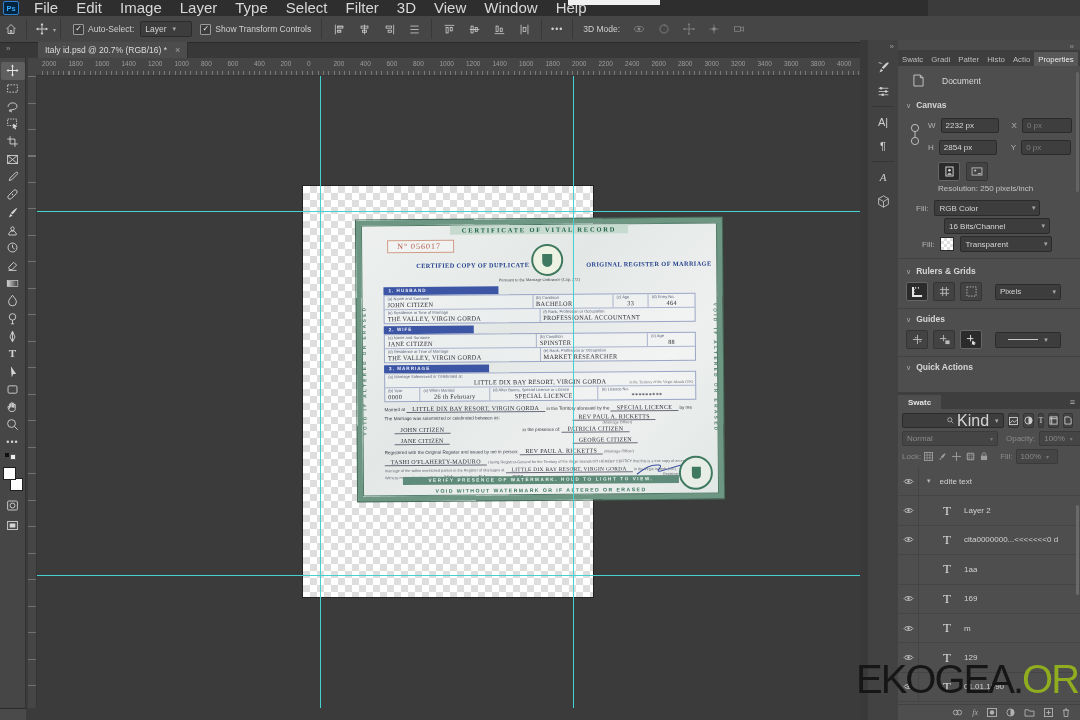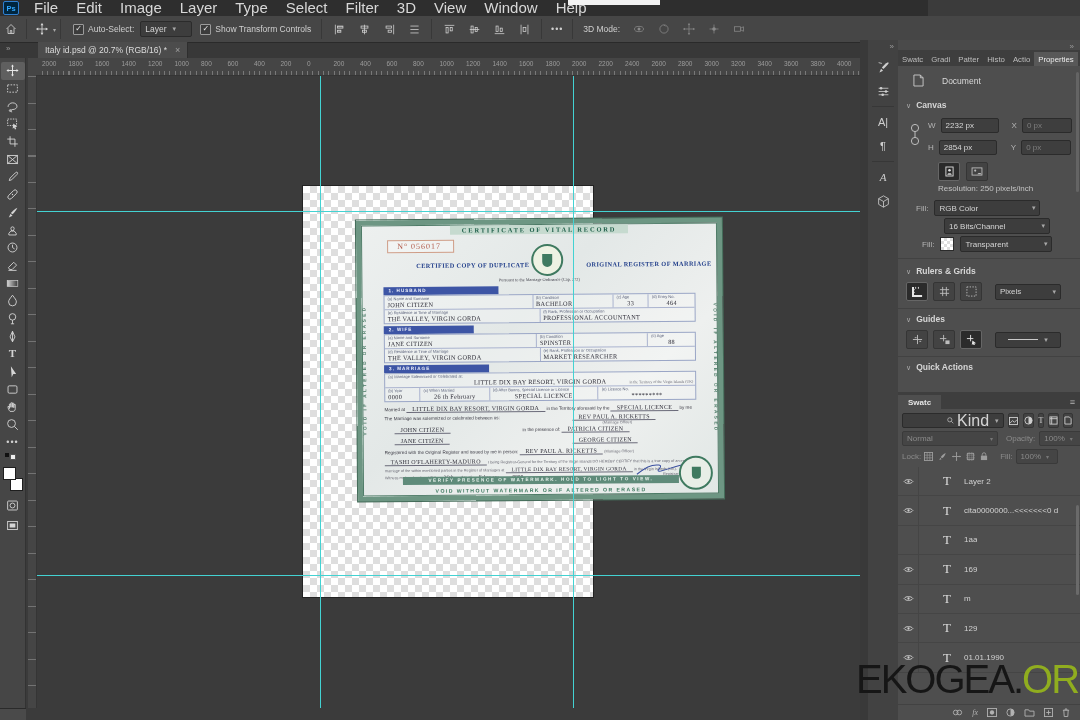--- a/index.html
+++ b/index.html
@@ -937,20 +937,31 @@
                 <path d="M2.5 4V2.8a2 2 0 0 1 4 0V4" stroke="#9d9d9d" fill="none"></path>
               </svg>
             </span>
           <span style="color:#8b8b8b;font-size:8px;margin-left:6px">Fill:</span>
           <span class="dis-dd" style="width:32px">
               <span>100%</span>
             </span>
         </div>
         <div id="lrows">
 
+            <div class="lrow group">
+              <span class="eyecell">
+                <svg width="11" height="7" viewBox="0 0 12 8">
+                  <path d="M1 4C3 1 9 1 11 4 9 7 3 7 1 4z" stroke="#cfcfcf" fill="none"></path>
+                  <circle cx="6" cy="4" r="1.3" fill="#cfcfcf"></circle>
+                </svg>
+              </span>
+              <span class="chev">▾</span>
+
+              <span class="lname">edite text</span>
+            </div>
 
             <div class="lrow text">
               <span class="eyecell">
                 <svg width="11" height="7" viewBox="0 0 12 8">
                   <path d="M1 4C3 1 9 1 11 4 9 7 3 7 1 4z" stroke="#cfcfcf" fill="none"></path>
                   <circle cx="6" cy="4" r="1.3" fill="#cfcfcf"></circle>
                 </svg>
               </span>
 
               <span class="t-text">T</span>

